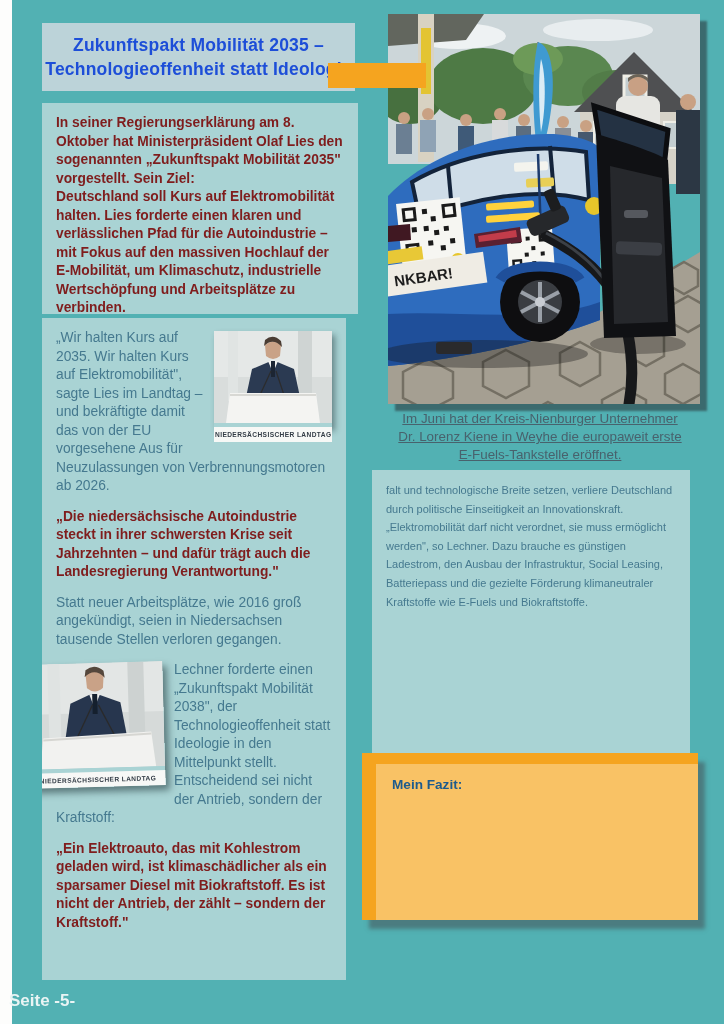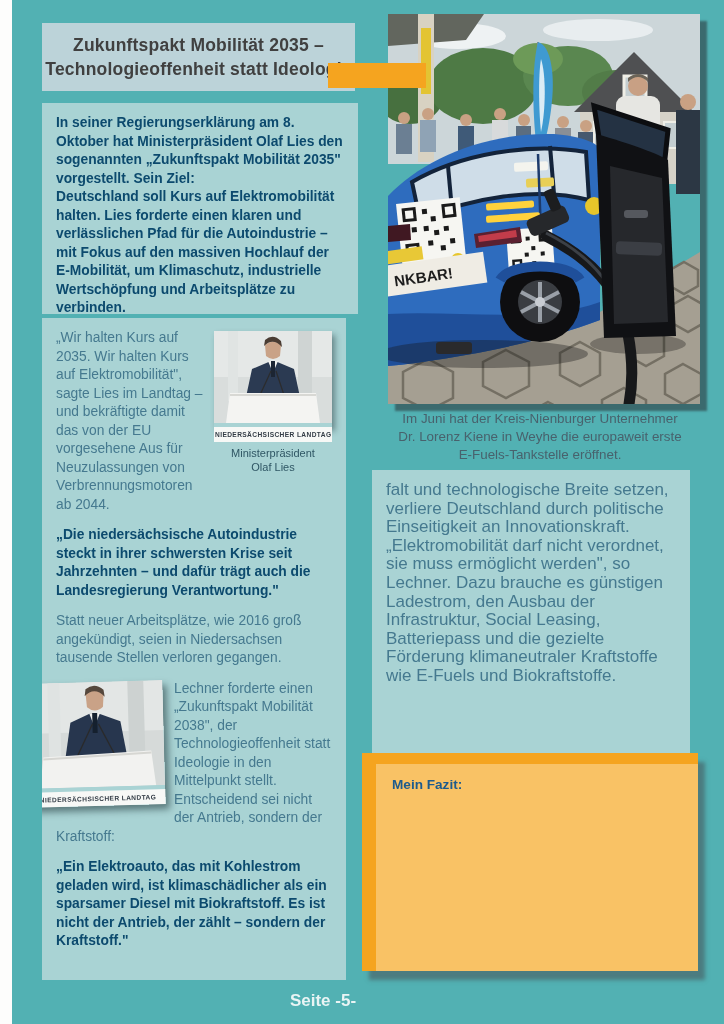--- a/index.html
+++ b/index.html
@@ -3,60 +3,60 @@
 <meta charset="utf-8">
 <style>
   html,body{margin:0;padding:0;}
   body{font-family:"Liberation Sans", sans-serif;}
   .page{position:relative;width:724px;height:1024px;background:#52b1b3;overflow:hidden;}
   .white-strip{position:absolute;left:0;top:0;width:12px;height:1024px;background:#fdfdfc;}
 
   
   .title-box{position:absolute;left:42px;top:23px;width:313px;height:68px;background:#bcd3d9;
              display:flex;flex-direction:column;justify-content:center;align-items:center;z-index:2;}
-  .title-box span{display:block;color:#404040;font-weight:bold;font-size:17.5px;line-height:24px;letter-spacing:.2px;}
+  .title-box span{display:block;color:#1d4ed8;font-weight:bold;font-size:17.5px;line-height:24px;letter-spacing:.2px;}
   .orange-bar{position:absolute;left:328px;top:63px;width:98px;height:25px;background:#f5a41f;z-index:6;}
 
   
   .box{position:absolute;background:#a9d3d4;box-sizing:border-box;padding:11px 14px;overflow:hidden;}
   .box p{margin:0 0 12px 0;font-size:13.8px;line-height:18.5px;color:#45798f;}
   .box p:last-child{margin-bottom:0;}
-  .box p.b{color:#0c4a6e;font-weight:bold;}
+  .box p.b{color:#7f1d1d;font-weight:bold;}
   .box1{left:42px;top:103px;width:316px;height:211px;}
   .box1 p{margin:0;}
   .box2{left:42px;top:318px;width:304px;height:662px;}
   .rbox{left:372px;top:470px;width:318px;height:296px;}
-  .rbox p{font-size:17px;line-height:18.6px;}
+  .rbox p{font-size:11px;line-height:18.6px;}
 
   
   .photo-block{box-sizing:border-box;}
   .lies-block{float:right;width:118px;margin:2px 0 6px 8px;text-align:center;}
   .lies-frame{box-shadow:3px 4px 6px rgba(20,40,45,.45);}
   .landtag-bar{background:#f7f8f6;color:#333c46;font-weight:bold;font-size:6.6px;letter-spacing:.4px;
                padding:4px 1px;white-space:nowrap;overflow:hidden;text-align:center;}
   .lies-caption{margin-top:5px;font-size:11px;line-height:13.5px;color:#2f5664;}
   .lechner-block{float:left;width:138px;margin:2px 10px 4px -30px;transform:rotate(-1.6deg);
                  box-shadow:4px 5px 7px rgba(15,35,40,.5);border-left:3px solid #f2f3f1;}
   .clear{clear:both;}
 
   
   .car-photo{position:absolute;left:388px;top:14px;width:312px;height:390px;z-index:4;
              box-shadow:7px 7px 2px rgba(40,48,52,.55);}
   .car-caption{position:absolute;left:378px;top:410px;width:324px;text-align:center;
-               font-size:13.4px;line-height:18px;color:#48626d;}
-
-  
-  .fazit{position:absolute;left:362px;top:753px;width:336px;height:218px;box-sizing:border-box;
+               font-size:13.4px;line-height:18px;color:#48626d;text-decoration:underline;}
+
+  
+  .fazit{position:absolute;left:362px;top:753px;width:336px;height:167px;box-sizing:border-box;
          background:#f9c265;border-left:14px solid #f5a41f;border-top:11px solid #f5a41f;
          padding:12px 16px;box-shadow:7px 9px 4px rgba(70,80,86,.55);overflow:hidden;}
   .fazit p{margin:0 0 10px 0;font-size:13.6px;line-height:18px;font-weight:bold;color:#1d5b8d;}
   .fazit .gap{margin-bottom:14px;}
 
   
-  .footer{position:absolute;left:1px;top:991px;width:644px;text-align:center;
+  .footer{position:absolute;left:9px;top:991px;width:644px;text-align:left;
           color:#e9f4f4;font-weight:bold;font-size:17px;}
 </style>
 </head>
 <body>
 
 <div class="page">
   <div class="white-strip"></div>
 
   <div class="title-box">
     <span>Zukunftspakt Mobilität 2035 –</span>
@@ -83,27 +83,23 @@
           <path d="M38,38 L57,30 L61,30 L80,38 L86,66 L32,66 Z" fill="#2b3a52"></path>
           <path d="M54,30 L59,42 L64,30 Z" fill="#f0f0ee"></path>
           <rect x="57" y="30" width="4" height="16" fill="#1c2533"></rect>
           <line x1="46" y1="64" x2="57" y2="40" stroke="#2c2c2c" stroke-width="1.2"></line>
           <line x1="70" y1="64" x2="62" y2="40" stroke="#2c2c2c" stroke-width="1.2"></line>
           <path d="M16,62 L102,62 L106,92 L12,92 Z" fill="#f4f4f2"></path>
           <line x1="16" y1="64" x2="102" y2="64" stroke="#d8d8d4" stroke-width="2"></line>
         </svg>
       </div>
       <div class="landtag-bar">NIEDERSÄCHSISCHER  LANDTAG</div>
-      <div class="lies-caption">
-        <span>Ministerpräsident</span><br>
-        <span>Olaf Lies</span>
-      </div>
     </div>
 
-    <p>„Wir halten Kurs auf 2035. Wir halten Kurs auf Elektromobilität", sagte Lies im Landtag – und bekräftigte damit das von der EU vorgesehene Aus für Neuzulassungen von Verbrennungsmotoren ab 2044.</p>
+    <p>„Wir halten Kurs auf 2035. Wir halten Kurs auf Elektromobilität", sagte Lies im Landtag – und bekräftigte damit das von der EU vorgesehene Aus für Neuzulassungen von Verbrennungsmotoren ab 2026.</p>
     <p class="b">„Die niedersächsische Autoindustrie steckt in ihrer schwersten Krise seit Jahrzehnten – und dafür trägt auch die Landesregierung Verantwortung."</p>
     <p>Statt neuer Arbeitsplätze, wie 2016 groß angekündigt, seien in Niedersachsen tausende Stellen verloren gegangen.</p>
 
     <div class="lechner-block photo-block">
       <svg width="135" height="105" viewBox="0 0 135 105">
         <rect x="0" y="0" width="135" height="105" fill="#d6dad9"></rect>
         <rect x="0" y="0" width="135" height="50" fill="#e3e6e5"></rect>
         <rect x="100" y="0" width="16" height="80" fill="#cdd2d1"></rect>
         <rect x="20" y="0" width="12" height="80" fill="#dfe3e2"></rect>
         <path d="M58,12 q9,-8 18,0 l-1,13 q-8,7 -16,0 Z" fill="#c9a287"></path>

